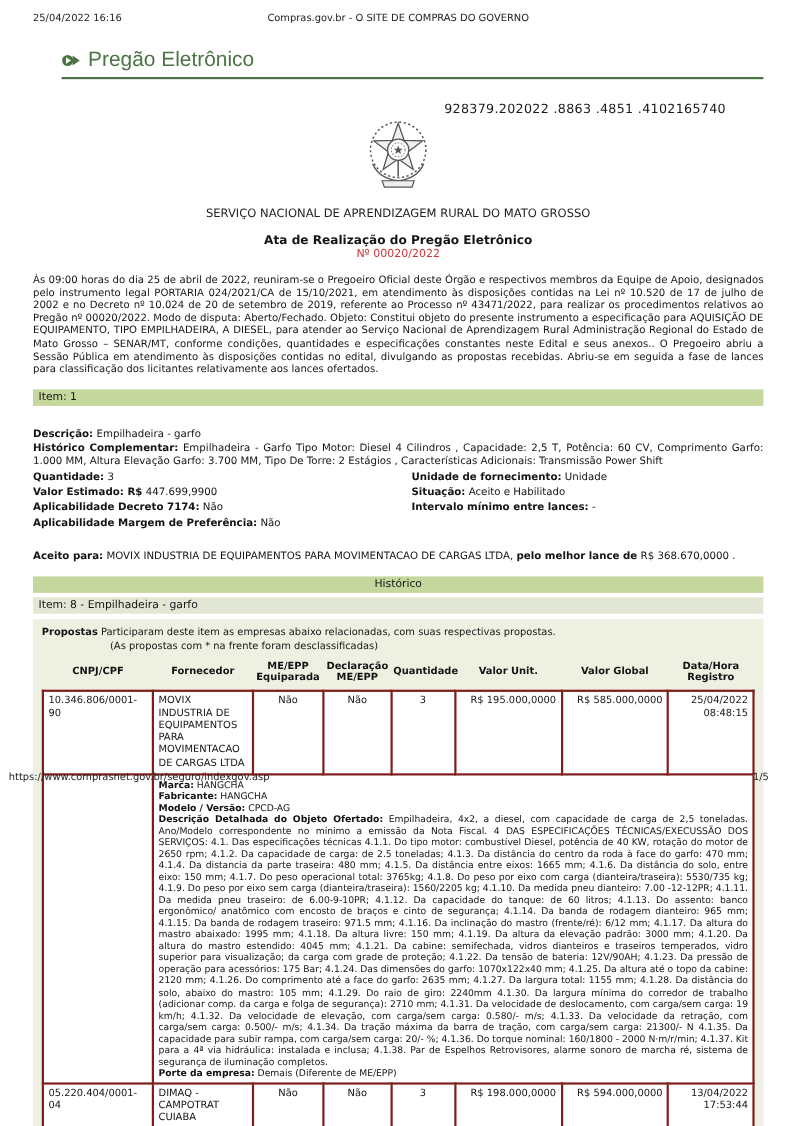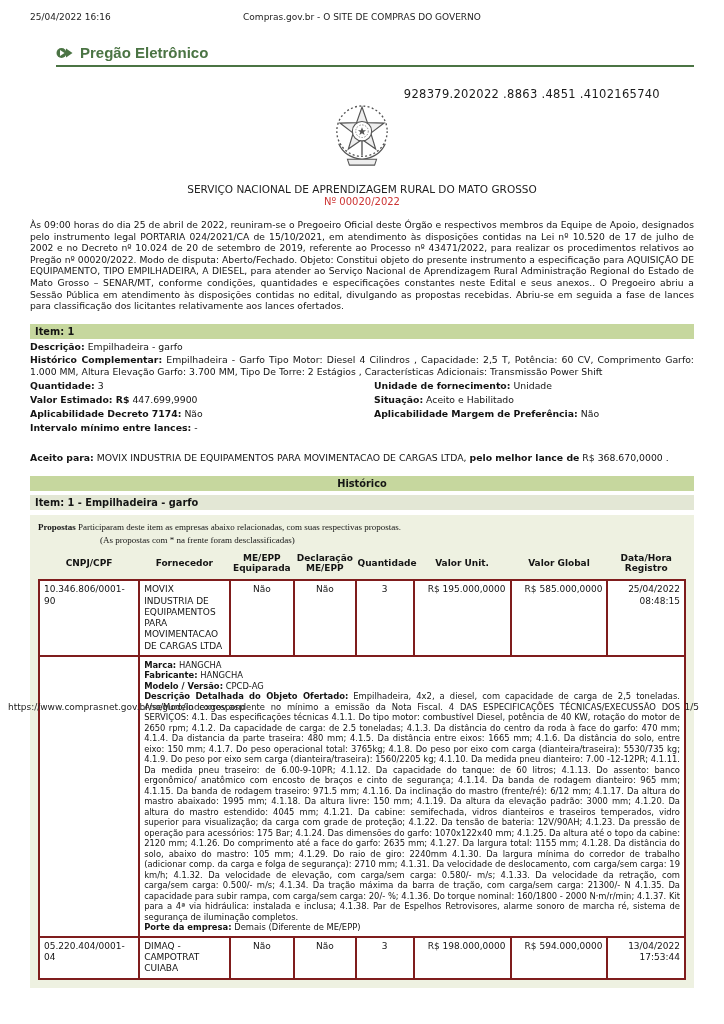--- a/index.html
+++ b/index.html
@@ -5,46 +5,46 @@
   html,body{margin:0;padding:0;background:#ffffff;}
   body{width:724px;height:1024px;overflow:hidden;font-family:"DejaVu Sans",sans-serif;color:#141414;}
   .page{position:relative;width:724px;height:720px;box-sizing:border-box;padding:12px 30px 0 30px;}
 
   .print-header{display:grid;grid-template-columns:1fr auto 1fr;font-size:9px;color:#222;}
   .print-header .ph-left{text-align:left;}
   .print-header .ph-center{text-align:center;}
 
   .brand-row{margin-top:22px;margin-left:26px;display:flex;align-items:center;gap:6px;
              border-bottom:2px solid #4b7444;padding-bottom:4px;}
-  .brand-text{color:#4b7444;font-weight:bold;font-size:15px;font-family:"Liberation Sans",sans-serif;}
+  .brand-text{color:#4b7444;font-weight:normal;font-size:19px;font-family:"Liberation Sans",sans-serif;}
   .brand-icon{display:inline-flex;}
 
   .protocol{margin-top:20px;text-align:right;padding-right:34px;font-size:11.5px;color:#1a1a1a;letter-spacing:.3px;}
 
   .coat{margin-top:4px;text-align:center;}
   .org{margin-top:8px;text-align:center;font-size:10.5px;color:#222;}
   .doc-title{margin-top:12px;text-align:center;font-size:11px;font-weight:bold;}
   .doc-number{margin-top:1px;text-align:center;font-size:10px;color:#cc3333;}
 
   .intro{margin:12px 0 0 0;font-size:9.2px;line-height:1.26;text-align:justify;}
 
-  .bar{margin-top:12px;background:#c6d79e;font-weight:bold;font-size:9.8px;padding:2px 5px;}
+  .bar{margin-top:12px;background:#c6d79e;font-weight:normal;font-size:9.8px;padding:2px 5px;}
   .bar.center{text-align:center;}
   .bar.sub{background:#e3e7d5;margin-top:4px;}
 
-  .fields{margin-top:2px;}
+  .fields{margin-top:20px;}
   .fields p, .aceito{margin:1px 0;font-size:9.3px;line-height:1.3;}
   .fields .just{text-align:justify;}
   .lbl{font-weight:bold;}
   .grid2{display:grid;grid-template-columns:1fr 1fr;column-gap:24px;}
   .grid2 p{margin:1px 0;}
   .aceito{margin-top:17px;text-align:justify;}
 
   .panel{margin-top:5px;background:#eef1e1;padding:6px 8px 8px 8px;}
-  .prop-head{margin:0 0 4px 0;font-size:9px;line-height:1.35;font-family:Liberation Serif, serif;}
+  .prop-head{margin:0 0 4px 0;font-size:9px;line-height:1.35;}
   .prop-note{display:block;margin-left:62px;}
 
   table.props{width:100%;border-collapse:collapse;font-size:9px;table-layout:fixed;}
   table.props th{font-weight:bold;text-align:center;padding:3px 2px 5px 2px;font-size:9px;line-height:1.2;}
   table.props td{background:#ffffff;border:2px solid #7f1d1d;padding:3px 4px;vertical-align:top;line-height:1.25;
                  word-wrap:break-word;}
   td.c{text-align:center;}
   td.r{text-align:right;}
   td.detail{font-size:8.4px;line-height:1.18;}
   td.detail p{margin:0;}
@@ -85,45 +85,46 @@
       <circle cx="32" cy="27" r="6.5" fill="none" stroke="#888" stroke-width="1" stroke-dasharray="1.5 1.5"></circle>
       <polygon points="32,23 33.2,26 36.2,26 33.8,27.9 34.7,30.8 32,29 29.3,30.8 30.2,27.9 27.8,26 30.8,26" fill="#555"></polygon>
       <path d="M32,37 L32,52" stroke="#555" stroke-width="1.4"></path>
       <path d="M8,40 Q14,54 32,56" fill="none" stroke="#555" stroke-width="1.3"></path>
       <path d="M56,40 Q50,54 32,56" fill="none" stroke="#555" stroke-width="1.3"></path>
       <path d="M17,56 L47,56 L45,62 L19,62 Z" fill="#eeeeee" stroke="#555" stroke-width="1.1"></path>
     </svg>
   </div>
 
   <div class="org">SERVIÇO NACIONAL DE APRENDIZAGEM RURAL DO MATO GROSSO</div>
+  <div class="doc-title">Ata de Realização do Pregão Eletrônico</div>
   <div class="doc-number">Nº 00020/2022</div>
 
   <p class="intro">Às 09:00 horas do dia 25 de abril de 2022, reuniram-se o Pregoeiro Oficial deste Órgão e respectivos membros da Equipe de Apoio, designados pelo instrumento legal PORTARIA 024/2021/CA de 15/10/2021, em atendimento às disposições contidas na Lei nº 10.520 de 17 de julho de 2002 e no Decreto nº 10.024 de 20 de setembro de 2019, referente ao Processo nº 43471/2022, para realizar os procedimentos relativos ao Pregão nº 00020/2022. Modo de disputa: Aberto/Fechado. Objeto: Constitui objeto do presente instrumento a especificação para AQUISIÇÃO DE EQUIPAMENTO, TIPO EMPILHADEIRA, A DIESEL, para atender ao Serviço Nacional de Aprendizagem Rural Administração Regional do Estado de Mato Grosso – SENAR/MT, conforme condições, quantidades e especificações constantes neste Edital e seus anexos.. O Pregoeiro abriu a Sessão Pública em atendimento às disposições contidas no edital, divulgando as propostas recebidas. Abriu-se em seguida a fase de lances para classificação dos licitantes relativamente aos lances ofertados.</p>
 
   <div class="bar">Item: 1</div>
 
   <div class="fields">
     <p><b class="lbl">Descrição:</b> <span>Empilhadeira - garfo</span></p>
     <p class="just"><b class="lbl">Histórico Complementar:</b> <span>Empilhadeira - Garfo Tipo Motor: Diesel 4 Cilindros , Capacidade: 2,5 T, Potência: 60 CV, Comprimento Garfo: 1.000 MM, Altura Elevação Garfo: 3.700 MM, Tipo De Torre: 2 Estágios , Características Adicionais: Transmissão Power Shift</span></p>
     <div class="grid2">
       <p><b class="lbl">Quantidade:</b> <span>3</span></p>
       <p><b class="lbl">Unidade de fornecimento:</b> <span>Unidade</span></p>
       <p><b class="lbl">Valor Estimado: R$</b> <span>447.699,9900</span></p>
       <p><b class="lbl">Situação:</b> <span>Aceito e Habilitado</span></p>
       <p><b class="lbl">Aplicabilidade Decreto 7174:</b> <span>Não</span></p>
+      <p><b class="lbl">Intervalo mínimo entre lances:</b> <span>-</span></p>
       <p><b class="lbl">Aplicabilidade Margem de Preferência:</b> <span>Não</span></p>
-      <p><b class="lbl">Intervalo mínimo entre lances:</b> <span>-</span></p>
       <p></p>
     </div>
   </div>
 
   <p class="aceito"><b class="lbl">Aceito para:</b> <span>MOVIX INDUSTRIA DE EQUIPAMENTOS PARA MOVIMENTACAO DE CARGAS LTDA,</span> <b class="lbl">pelo melhor lance de</b> <span>R$ 368.670,0000 .</span></p>
 
   <div class="bar center">Histórico</div>
-  <div class="bar sub">Item: 1 - Empilhadeira - garfo</div>
+  <div class="bar sub">Item: 8 - Empilhadeira - garfo</div>
 
   <div class="panel">
     <p class="prop-head">
       <b class="lbl">Propostas</b>
       <span>Participaram deste item as empresas abaixo relacionadas, com suas respectivas propostas.</span>
       <span class="prop-note">(As propostas com * na frente foram desclassificadas)</span>
     </p>
 
     <table class="props">
       <colgroup>

